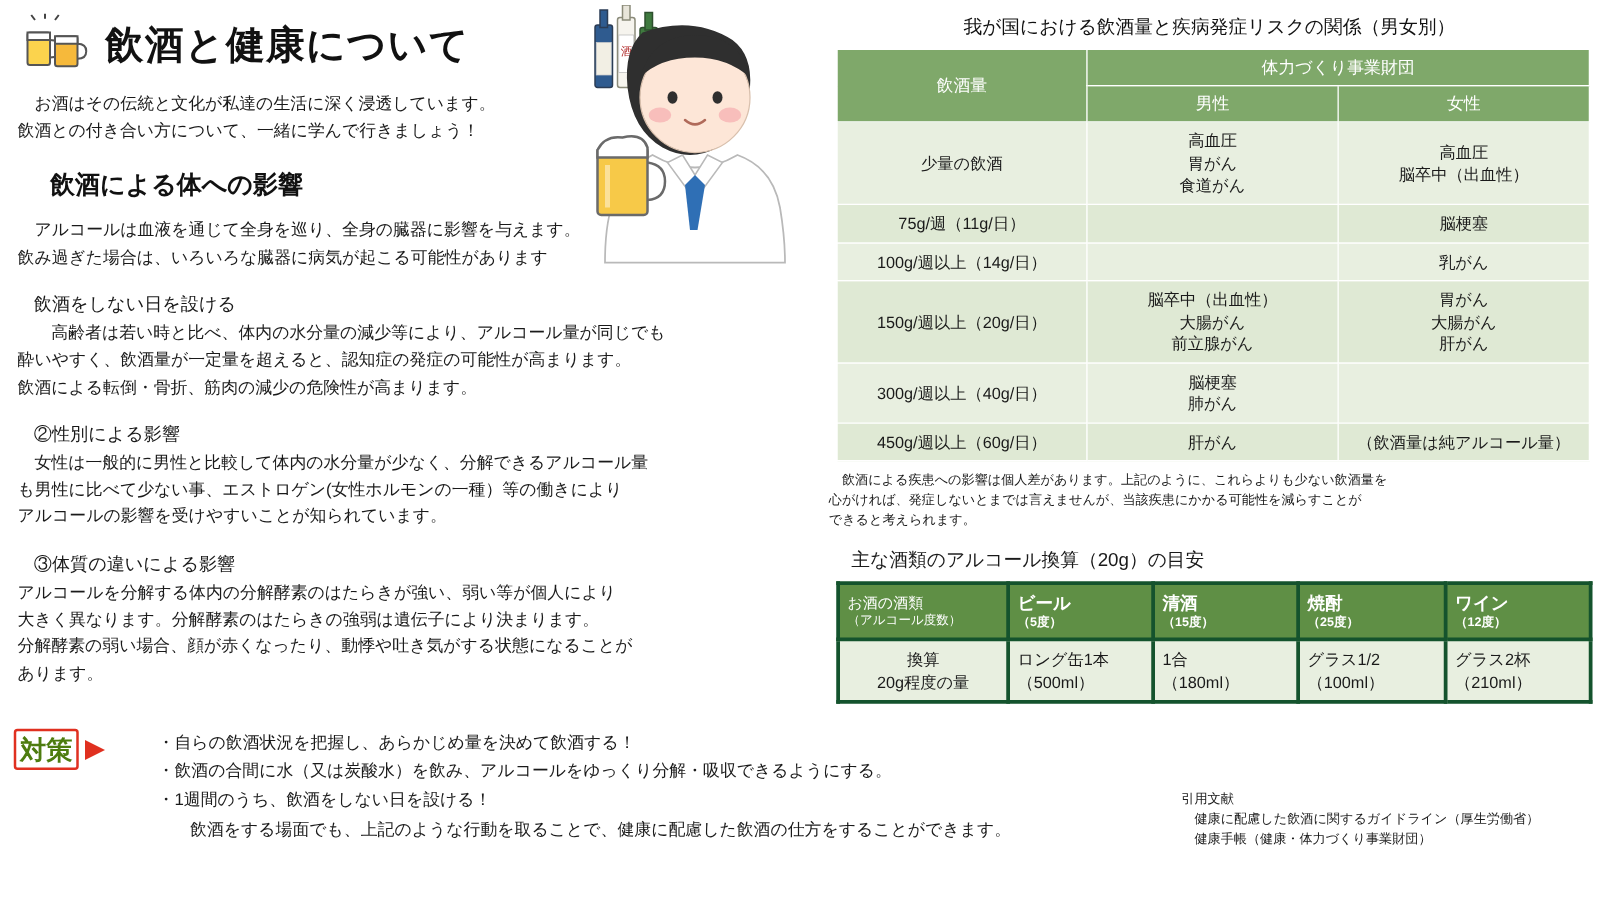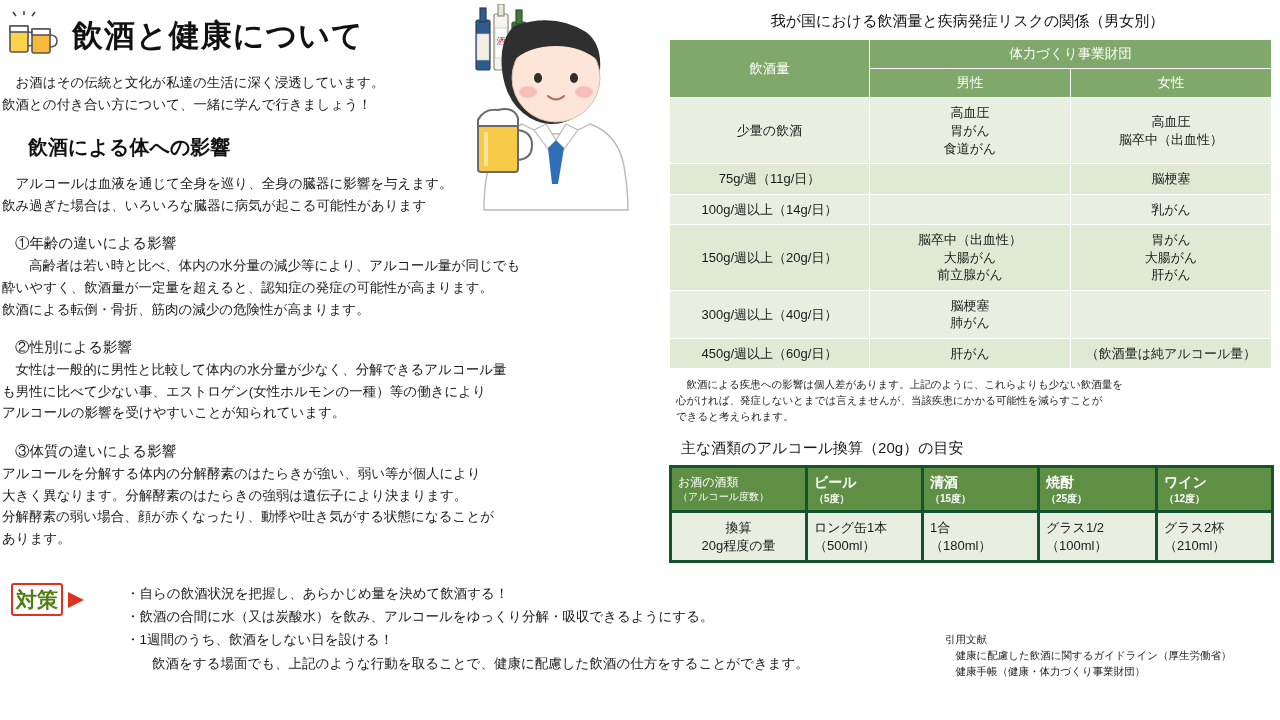--- a/index.html
+++ b/index.html
@@ -21,21 +21,21 @@
     height: 720px;
   }
   
   .left {
     position: absolute;
     left: 0;
     top: 0;
     width: 648px;
     height: 720px;
     box-sizing: border-box;
-    padding: 8px 10px 0 2px;
+    padding: 8px 10px 0 14px;
   }
   .title-row {
     display: flex;
     align-items: center;
     gap: 6px;
     height: 56px;
   }
   .beer-icon {
     width: 64px;
     height: 52px;
@@ -188,21 +188,21 @@
   }
   table.risk tbody td {
     padding: 6px 3px;
   }
   .rowA td { background: #e8efe0; }
   .rowB td { background: #dfe9d4; }
 
   .note {
     font-size: 10.5px;
     line-height: 1.5;
-    margin: 8px 0 0 21px;
+    margin: 8px 0 0 8px;
     width: 590px;
     color: #1a1a1a;
   }
   .tbl2-title {
     font-size: 15px;
     margin: 14px 0 0 26px;
   }
   table.conv {
     border-collapse: collapse;
     width: 602px;
@@ -284,21 +284,21 @@
     </div>
 
     <h2 class="sec-h">飲酒による体への影響</h2>
 
     <div class="body-p">
       <div>　アルコールは血液を通じて全身を巡り、全身の臓器に影響を与えます。</div>
       <div>飲み過ぎた場合は、いろいろな臓器に病気が起こる可能性があります</div>
     </div>
 
     <div>
-      <div class="sub-h indent1">①年齢の違いによる影響</div>
+      <div class="sub-h indent1">飲酒をしない日を設ける</div>
       <div class="sub-p">
         <div>　　高齢者は若い時と比べ、体内の水分量の減少等により、アルコール量が同じでも</div>
         <div>酔いやすく、飲酒量が一定量を超えると、認知症の発症の可能性が高まります。</div>
         <div>飲酒による転倒・骨折、筋肉の減少の危険性が高まります。</div>
       </div>
     </div>
 
     <div>
       <div class="sub-h indent1">②性別による影響</div>
       <div class="sub-p">

